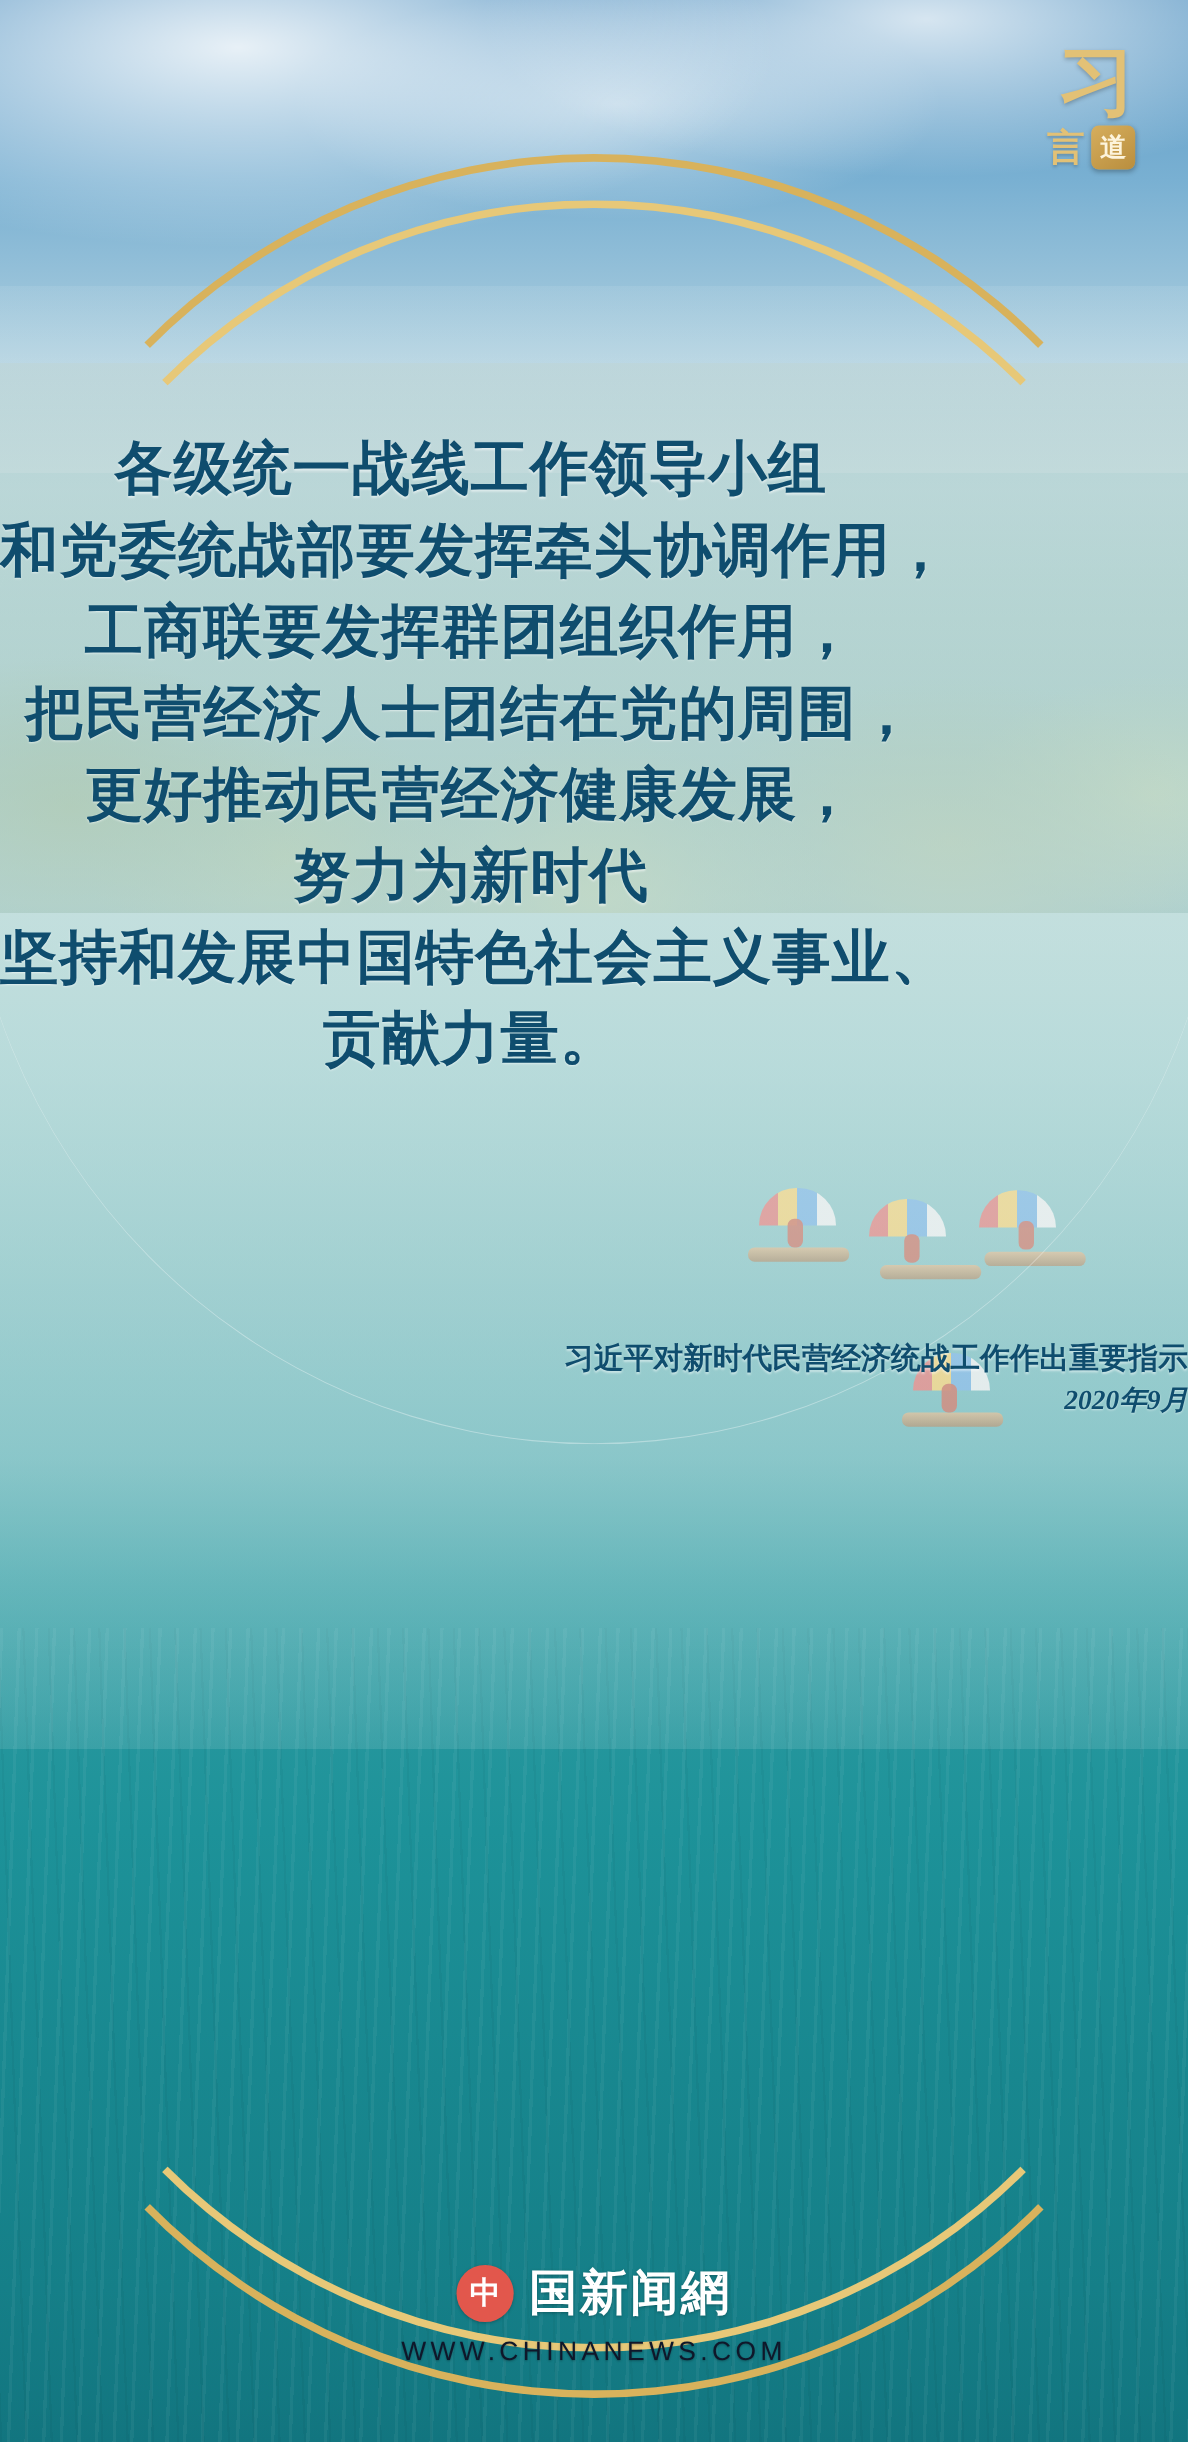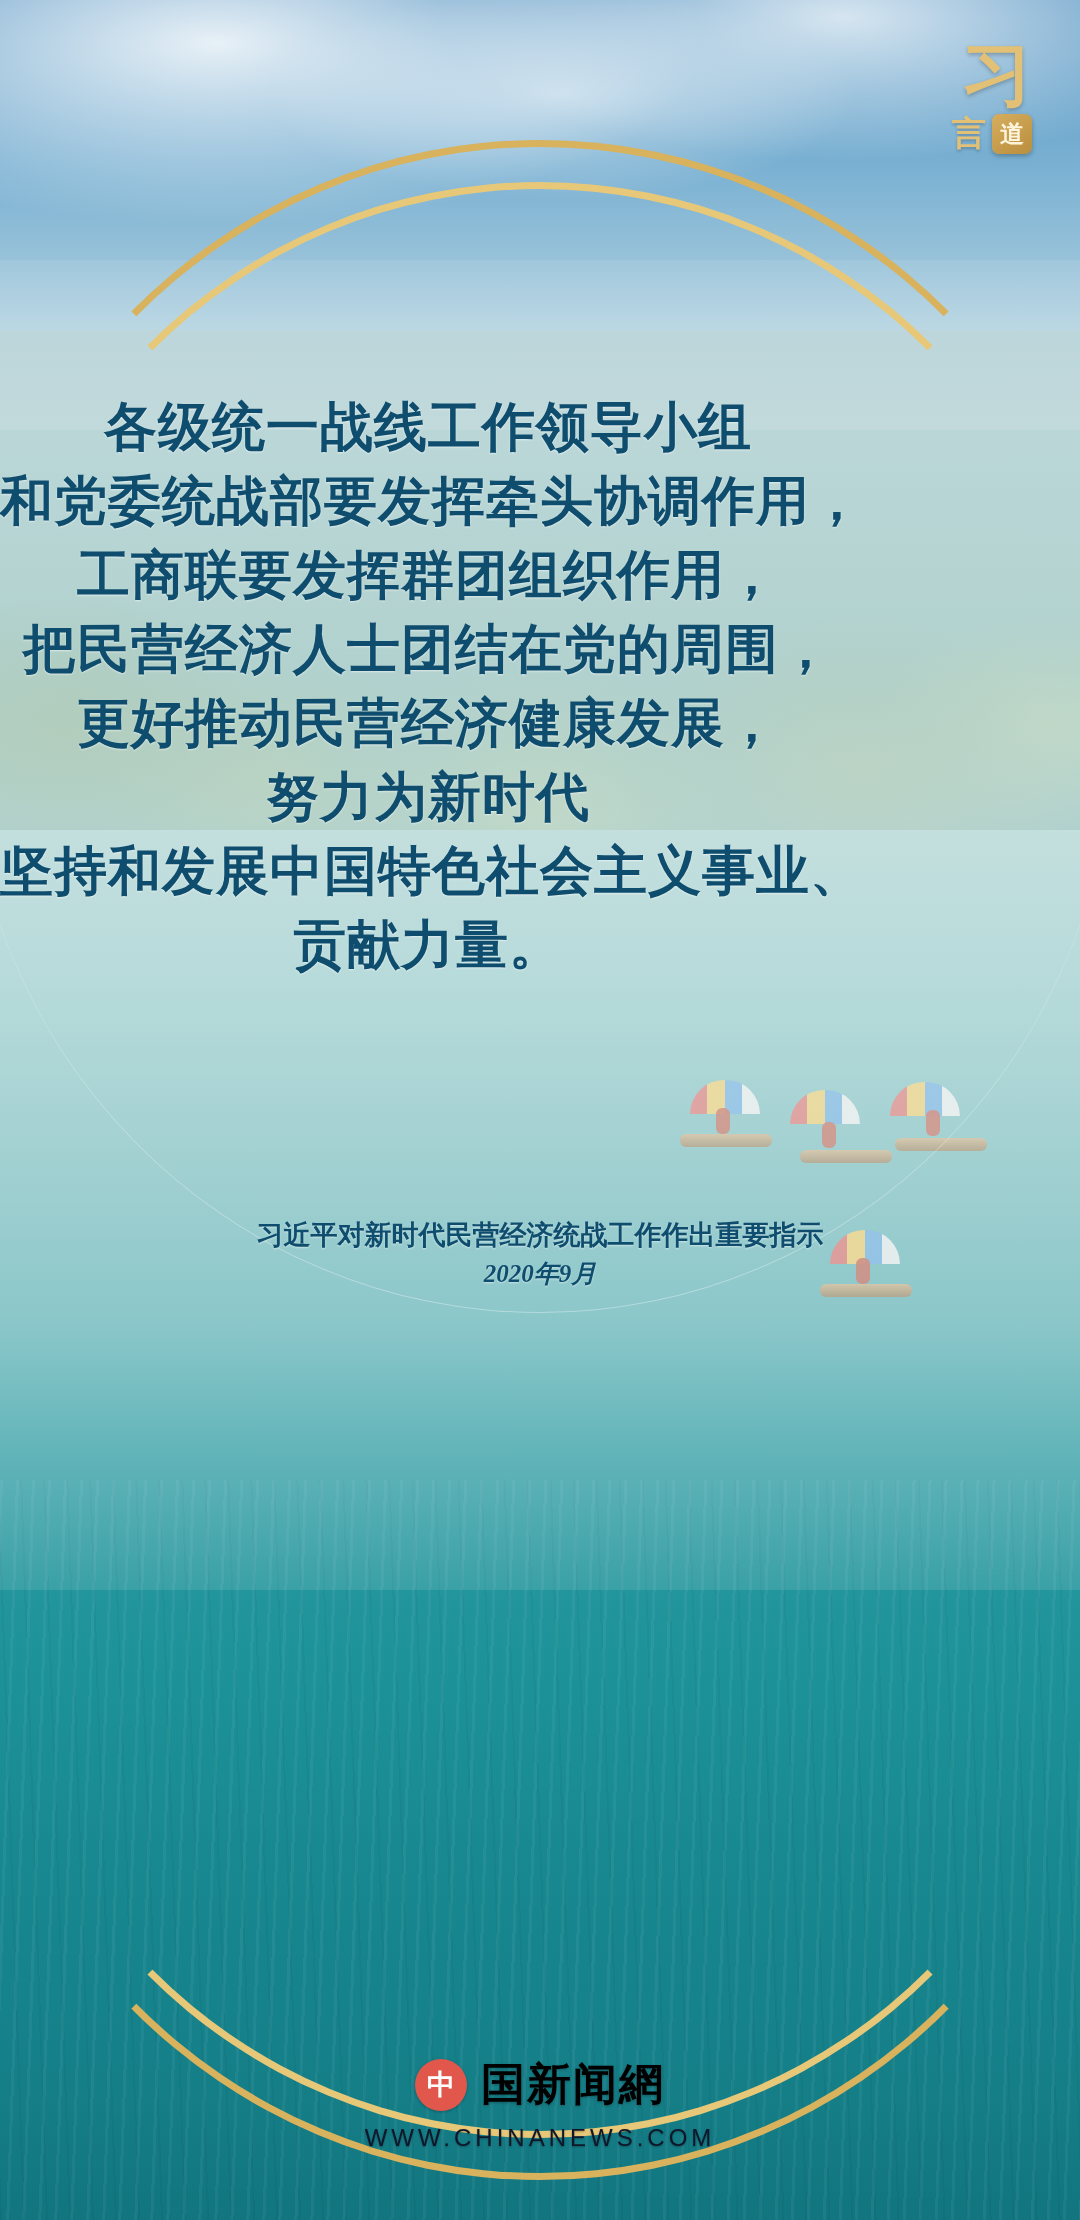--- a/index.html
+++ b/index.html
@@ -151,21 +151,21 @@
     font-weight: 700;
     font-size: 53px;
     line-height: 74px;
     letter-spacing: 1px;
     text-shadow: 0 1px 2px rgba(255,255,255,0.55);
   }
   .quote .ln { display: block; white-space: nowrap; }
 
   
   .attrib {
-    position: absolute; left: 0; top: 1215px; width: 1080px; text-align: center;
+    position: absolute; left: 0; top: 1215px; width: 1080px; text-align: right;
     color: #0f4d6e;
   }
   .attrib .src {
     font-family: "Liberation Serif", serif;
     font-weight: 700; font-size: 27px; line-height: 40px;
     text-shadow: 0 1px 2px rgba(255,255,255,0.5);
   }
   .attrib .date {
     font-family: "Liberation Serif", serif;
     font-weight: 700; font-size: 25px; line-height: 38px;
@@ -183,21 +183,21 @@
     width: 52px; height: 52px; border-radius: 50%;
     background: #e2574c;
     position: relative;
     display: flex; align-items: center; justify-content: center;
     color: #ffffff; font-family: "Liberation Serif", serif;
     font-size: 28px; font-weight: 700;
     box-shadow: 0 1px 3px rgba(0,0,0,0.25);
   }
   .logo-text {
     font-family: "Liberation Serif", serif;
-    font-size: 44px; font-weight: 700; color: #000000;
+    font-size: 44px; font-weight: 700; color: #ffffff;
     letter-spacing: 2px;
     text-shadow: 0 1px 3px rgba(0,0,0,0.28);
   }
   .logo-url {
     font-family: Liberation Sans, sans-serif;
     font-size: 24px; color: #0f172a; letter-spacing: 4px;
     text-shadow: 0 1px 2px rgba(0,0,0,0.3);
   }
 </style>
 </head>

